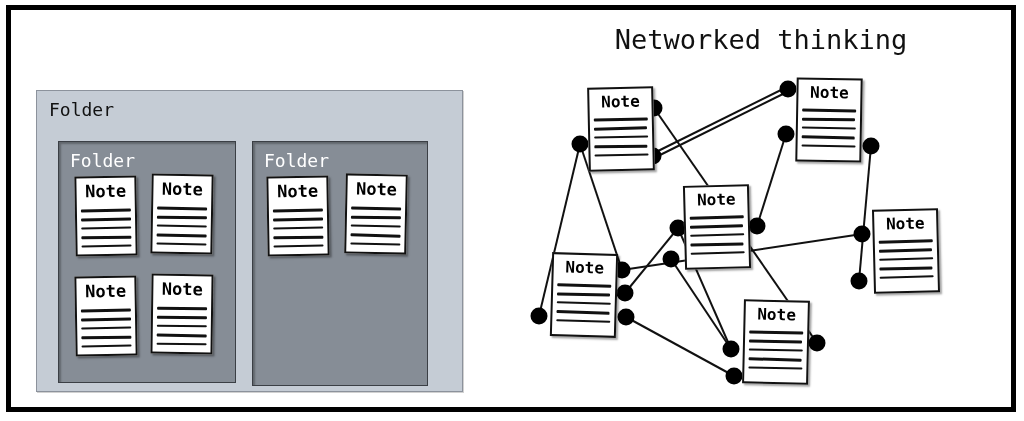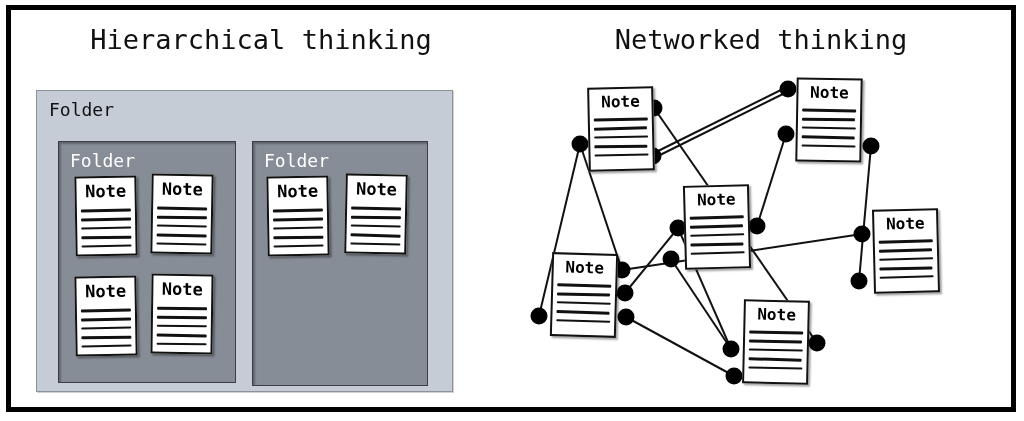--- a/index.html
+++ b/index.html
@@ -13,21 +13,21 @@
   #panel-left{left:0;width:50%;}
   #panel-right{left:50%;width:50%;}
 
   .panel-title{position:absolute;top:14px;width:100%;text-align:center;
                font-size:27px;font-weight:400;color:#111;letter-spacing:0px;
                font-family:"DejaVu Sans Mono","Liberation Mono",monospace;}
 
   
   #outer-folder{position:absolute;left:25px;top:80px;width:415px;height:300px;
                 background:#c5ccd5;border:1px solid #8c929c;
-                box-shadow:1px 1px 0 rgba(0,0,0,.18);}
+                box-shadow:1px 1px 0 rgba(0,0,0,.18);padding-left:10px;}
   #outer-folder-label{position:absolute;left:12px;top:8px;font-size:18px;color:#111;
                       font-family:"DejaVu Sans Mono","Liberation Mono",monospace;}
 
   .inner-folder{position:absolute;background:#868d96;border:1px solid #3b3f45;
                 box-shadow:2px 2px 2px rgba(0,0,0,.28) inset;}
   .inner-folder-label{position:absolute;left:11px;top:8px;font-size:18px;color:#fff;
                       font-family:"DejaVu Sans Mono","Liberation Mono",monospace;}
   #inner-folder-1{left:21px;top:50px;width:176px;height:240px;}
   #inner-folder-2{left:215px;top:50px;width:174px;height:243px;}
 
@@ -54,21 +54,20 @@
   .net-note .note-lines{top:29px;}
   .dot{position:absolute;width:17px;height:17px;border-radius:50%;background:#000;
        transform:translate(-50%,-50%);}
 </style>
 </head>
 <body>
 
 <div id="frame">
 
   <div class="panel" id="panel-left">
-    <div class="panel-title">Hierarchical thinking</div>
 
     <div id="outer-folder">
       <div id="outer-folder-label">Folder</div>
 
       <div class="inner-folder" id="inner-folder-1">
         <div class="inner-folder-label">Folder</div>
 
         <div class="note folder-note" style="left:16px;top:34px;transform:rotate(-1deg);">
           <div class="note-title">Note</div>
           <div class="note-lines">

